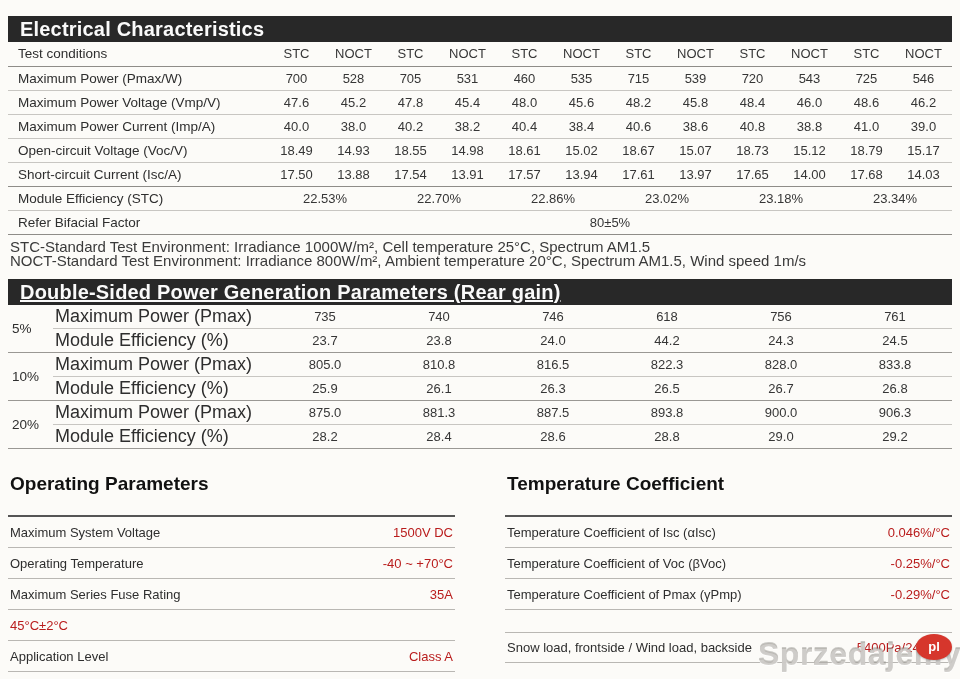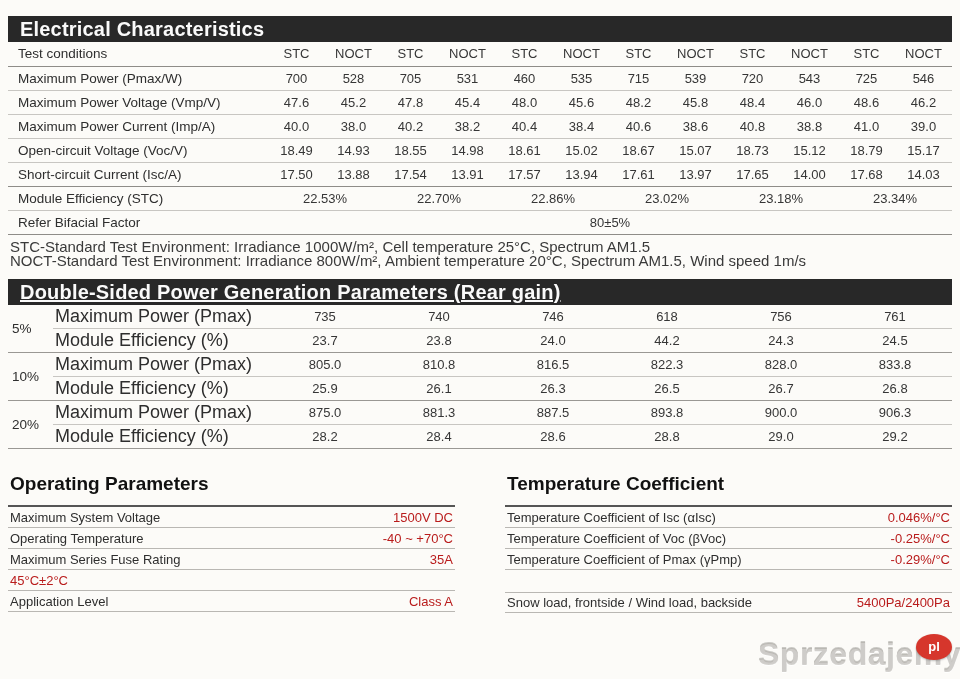--- a/index.html
+++ b/index.html
@@ -41,25 +41,25 @@
   .t2 td.gain { text-align:left; padding-left:4px; font-size:13.5px; color:#2e2e2e; }
   .t2 td.lbl2 { text-align:left; padding-left:2px; font-size:18px; color:#2e2e2e;margin-left:28px; }
   .t2 tr.grp-end td { border-bottom:1.5px solid #9a9894; }
   .t2 td.gain { border-bottom:1.5px solid #9a9894; }
 
   
   .bottom { display:flex; margin:24px 8px 0 8px; gap:50px; }
   .col { width:447px; }
   .col h2 {
     font-size:19px; font-weight:bold; color:#111;
-    padding:0 0 10px 2px; border-bottom:2px solid #555;
+    padding:0 0 20px 2px; border-bottom:2px solid #555;
   }
   .prow {
     display:flex; justify-content:space-between; align-items:center;
-    height:21px; border-bottom:1px solid #b9b7b3;
+    height:31px; border-bottom:1px solid #b9b7b3;
     font-size:13px; color:#2e2e2e; padding:0 2px 0 2px;text-align:right;
   }
   .prow .val { color:#b91c1c; }
   .spacer-row { height:22px; }
   .prow.topline { border-top:1px solid #b9b7b3; }
 
   
   .watermark {
     position:absolute; left:758px; top:606px; width:200px; height:62px;
     pointer-events:none; z-index:5;

